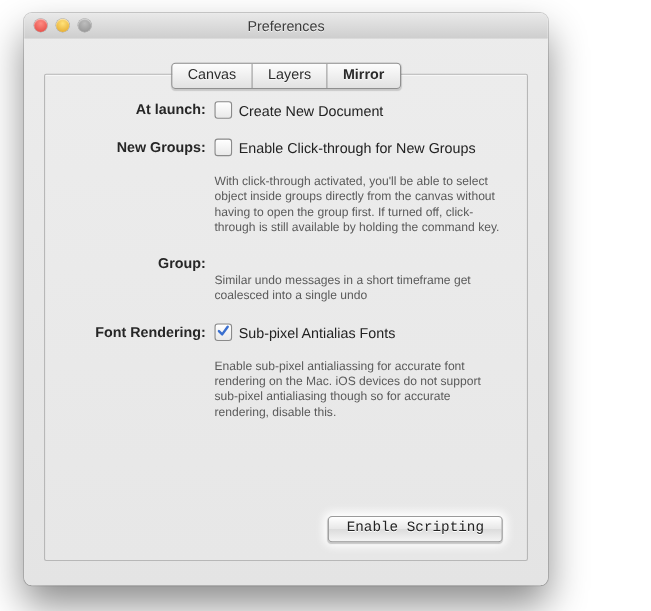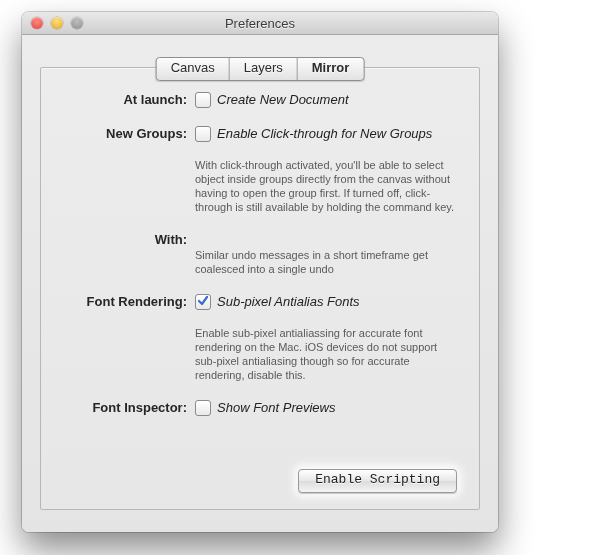--- a/index.html
+++ b/index.html
@@ -118,22 +118,22 @@
     color: #262626;
     line-height: 16px;
     white-space: nowrap;
     font-weight: bold;
   }
   .row-body {
     flex: 1;
   }
   .chk-line {
     display: flex;
+    align-items: center;
     gap: 6px;
-    font-style: italic;
   }
   .chk {
     width: 14px;
     height: 14px;
     border: 1px solid #8a8a8a;
     border-radius: 3px;
     background: linear-gradient(#fff,#e9e9e9);
     box-shadow: inset 0 1px 0 rgba(255,255,255,0.8);
     position: relative;
     flex: 0 0 auto;
@@ -216,49 +216,40 @@
         <div class="row-body">
           <div class="chk-line">
             <span class="chk"></span>
             <span>Enable Click-through for New Groups</span>
           </div>
           <div class="desc">With click-through activated, you'll be able to select object inside groups directly from the canvas without having to open the group first. If turned off, click-through is still available by holding the command key.</div>
         </div>
       </div>
 
       <div class="row">
-        <div class="row-label">With:</div>
+        <div class="row-label">Group:</div>
         <div class="row-body">
           <div class="desc">Similar undo messages in a short timeframe get coalesced into a single undo</div>
         </div>
       </div>
 
       <div class="row">
         <div class="row-label">Font Rendering:</div>
         <div class="row-body">
           <div class="chk-line">
             <span class="chk checked">
               <svg width="12" height="12" viewBox="0 0 12 12">
                 <polyline points="2,6 5,9 10,2" fill="none" stroke="#3a6fcf" stroke-width="2.2" stroke-linecap="round" stroke-linejoin="round"></polyline>
               </svg>
             </span>
             <span>Sub-pixel Antialias Fonts</span>
           </div>
           <div class="desc">Enable sub-pixel antialiassing for accurate font rendering on the Mac. iOS devices do not support sub-pixel antialiasing though so for accurate rendering, disable this.</div>
         </div>
       </div>
 
-      <div class="row">
-        <div class="row-label">Font Inspector:</div>
-        <div class="row-body">
-          <div class="chk-line">
-            <span class="chk"></span>
-            <span>Show Font Previews</span>
-          </div>
-        </div>
-      </div>
 
     </div>
 
     <div class="push-button">Enable Scripting</div>
 
   </div>
 </div>
 
 </body></html>

